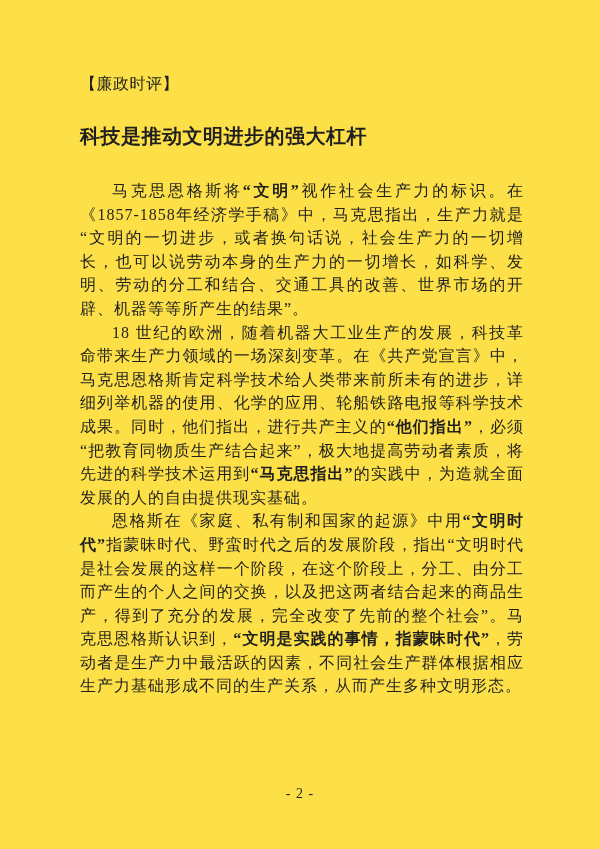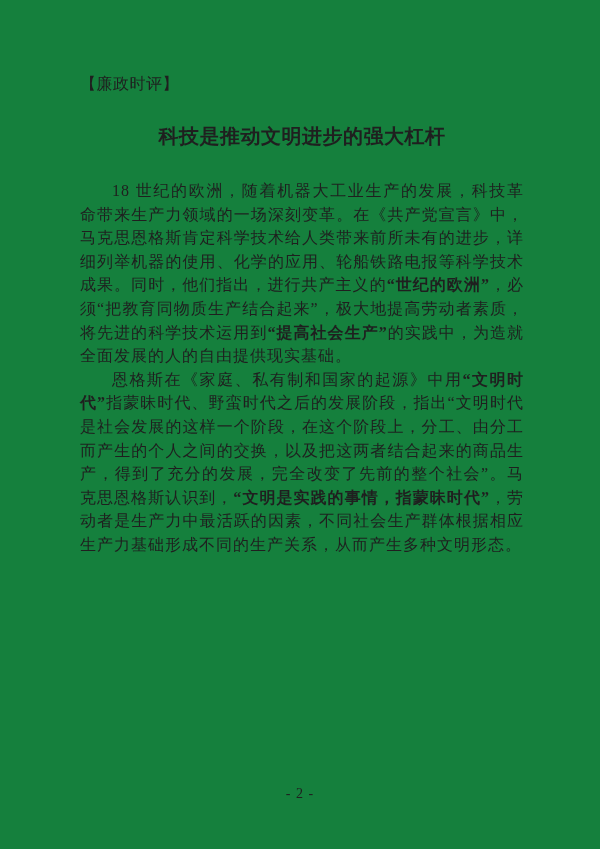--- a/index.html
+++ b/index.html
@@ -5,39 +5,39 @@
   html, body {
     margin: 0;
     padding: 0;
     background: #ffffff;
   }
   .page {
     position: relative;
     width: 600px;
     height: 849px;
     margin: 0 auto;
-    background: #15803d;
+    background: #fde047;
     box-sizing: border-box;
     padding: 74px 76px 0 80px;
     font-family: "Liberation Serif", "DejaVu Serif", serif;
     color: #1f1f1f;
     overflow: hidden;
   }
   .section-header {
     font-size: 16px;
     line-height: 20px;
     letter-spacing: 0.5px;
     text-align: left;
   }
   .doc-title {
     margin: 30px 0 0 0;
     font-size: 20px;
     line-height: 24px;
     font-weight: bold;
-    text-align: center;
+    text-align: left;
     letter-spacing: 0.5px;
   }
   .doc-body {
     margin-top: 31px;
     font-size: 16px;
     line-height: 23.6px;
     letter-spacing: 1px;
     text-align: justify;
     text-justify: inter-character;
   }
@@ -62,18 +62,19 @@
 </style>
 </head>
 <body>
 
 <div class="page">
   <div class="section-header">【廉政时评】</div>
 
   <h1 class="doc-title">科技是推动文明进步的强大杠杆</h1>
 
   <div class="doc-body">
-      <p class="para"><span>18 世纪的欧洲，随着机器大工业生产的发展，科技革命带来生产力领域的一场深刻变革。在《共产党宣言》中，马克思恩格斯肯定科学技术给人类带来前所未有的进步，详细列举机器的使用、化学的应用、轮船铁路电报等科学技术成果。同时，他们指出，进行共产主义的</span><span class="bold">“世纪的欧洲”</span><span>，必须“把教育同物质生产结合起来”，极大地提高劳动者素质，将先进的科学技术运用到</span><span class="bold">“提高社会生产”</span><span>的实践中，为造就全面发展的人的自由提供现实基础。</span></p>
+      <p class="para"><span>马克思恩格斯将</span><span class="bold">“文明”</span><span>视作社会生产力的标识。在《1857-1858年经济学手稿》中，马克思指出，生产力就是“文明的一切进步，或者换句话说，社会生产力的一切增长，也可以说劳动本身的生产力的一切增长，如科学、发明、劳动的分工和结合、交通工具的改善、世界市场的开辟、机器等等所产生的结果”。</span></p>
+      <p class="para"><span>18 世纪的欧洲，随着机器大工业生产的发展，科技革命带来生产力领域的一场深刻变革。在《共产党宣言》中，马克思恩格斯肯定科学技术给人类带来前所未有的进步，详细列举机器的使用、化学的应用、轮船铁路电报等科学技术成果。同时，他们指出，进行共产主义的</span><span class="bold">“他们指出”</span><span>，必须“把教育同物质生产结合起来”，极大地提高劳动者素质，将先进的科学技术运用到</span><span class="bold">“马克思指出”</span><span>的实践中，为造就全面发展的人的自由提供现实基础。</span></p>
       <p class="para"><span>恩格斯在《家庭、私有制和国家的起源》中用</span><span class="bold">“文明时代”</span><span>指蒙昧时代、野蛮时代之后的发展阶段，指出“文明时代是社会发展的这样一个阶段，在这个阶段上，分工、由分工而产生的个人之间的交换，以及把这两者结合起来的商品生产，得到了充分的发展，完全改变了先前的整个社会”。马克思恩格斯认识到，</span><span class="bold">“文明是实践的事情，指蒙昧时代”</span><span>，劳动者是生产力中最活跃的因素，不同社会生产群体根据相应生产力基础形成不同的生产关系，从而产生多种文明形态。</span></p>
     </div>
 
   <div class="page-number">- 2 -</div>
 </div>
 
 </body></html>

